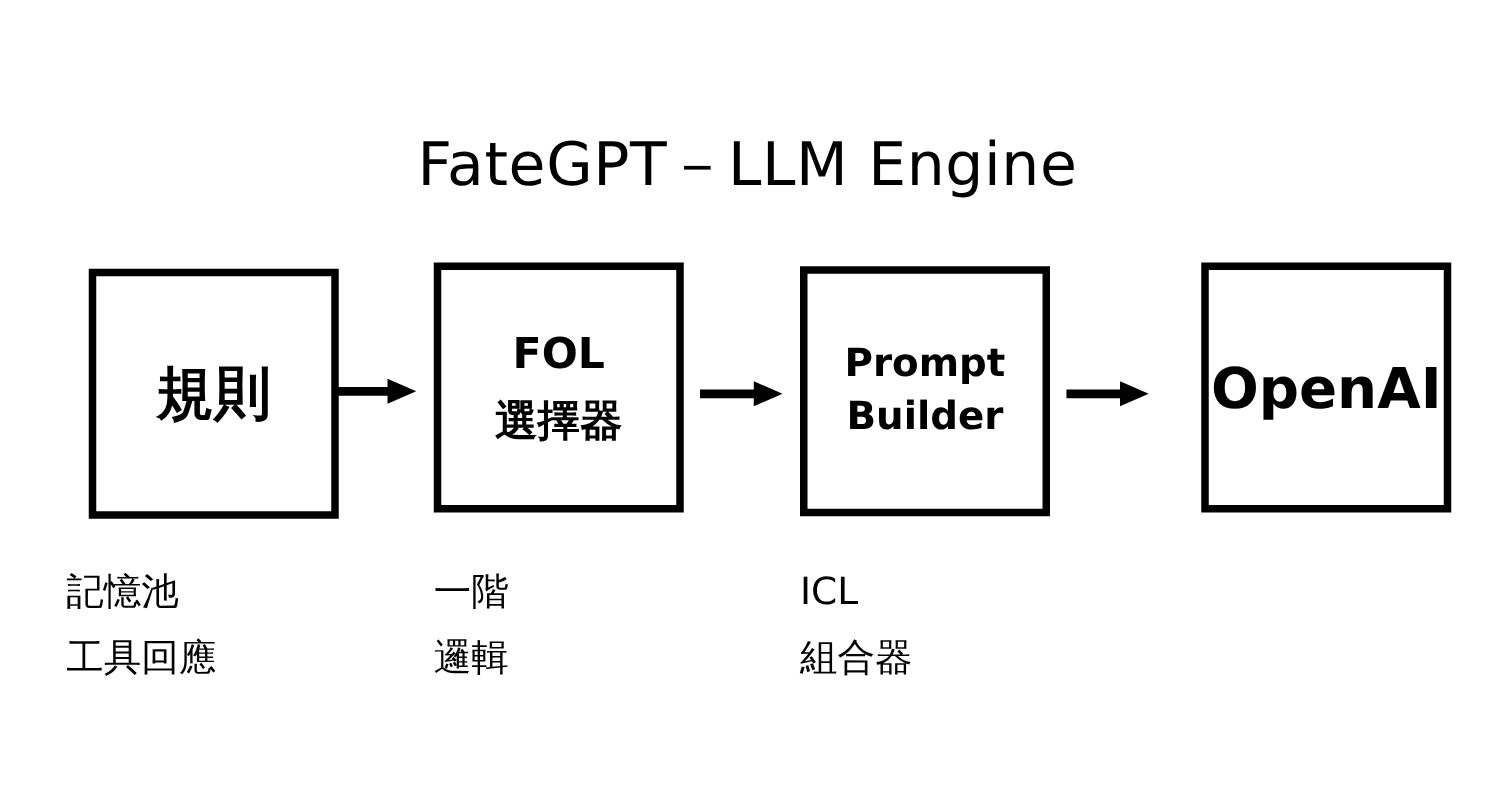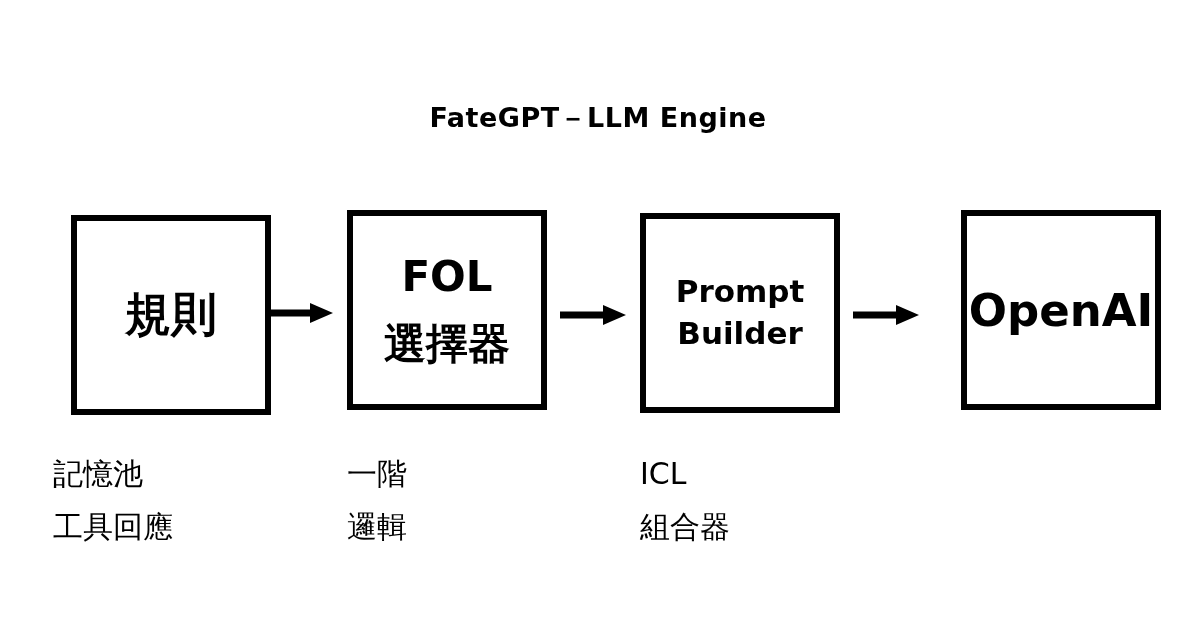--- a/index.html
+++ b/index.html
@@ -11,40 +11,40 @@
     color: #000000;
     font-family: "DejaVu Sans", "Liberation Sans", sans-serif;
     overflow: hidden;
   }
   .title {
     position: absolute;
     top: 100px;
     left: 0;
     width: 100%;
     text-align: center;
-    font-size: 27px;
-    font-weight: 700;
+    font-size: 48px;
+    font-weight: 400;
     letter-spacing: 0.5px;
   }
   .node-box {
     position: absolute;
     width: 200px;
     height: 200px;
     box-sizing: border-box;
     border: 6px solid #000000;
     background: #ffffff;
     display: flex;
     flex-direction: column;
     align-items: center;
     justify-content: center;
     text-align: center;
   }
   .node-box .label-line { display: block; }
   .box-rules          { left: 71px;  top: 215px; font-size: 46px; font-weight: 900; }
-  .box-fol-selector   { left: 347px; top: 210px; font-size: 42px; font-weight: 900; line-height: 1.6; }
+  .box-fol-selector   { left: 347px; top: 210px; font-size: 34px; font-weight: 900; line-height: 1.6; }
   .box-prompt-builder { left: 640px; top: 213px; font-size: 31px; font-weight: 800; line-height: 1.35; text-align: right; }
   .box-openai         { left: 933px; top: 210px; font-size: 45px; font-weight: 800; margin-left: 28px; }
 
   .arrow {
     position: absolute;
     top: 302px;
     width: 66px;
     height: 22px;
   }
   .arrow-1 { left: 267px; }

